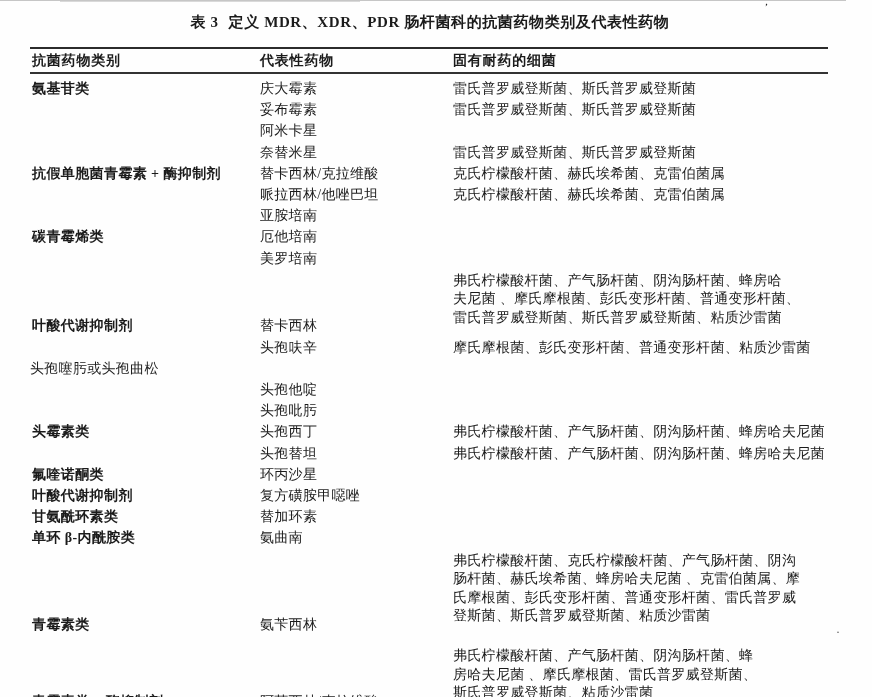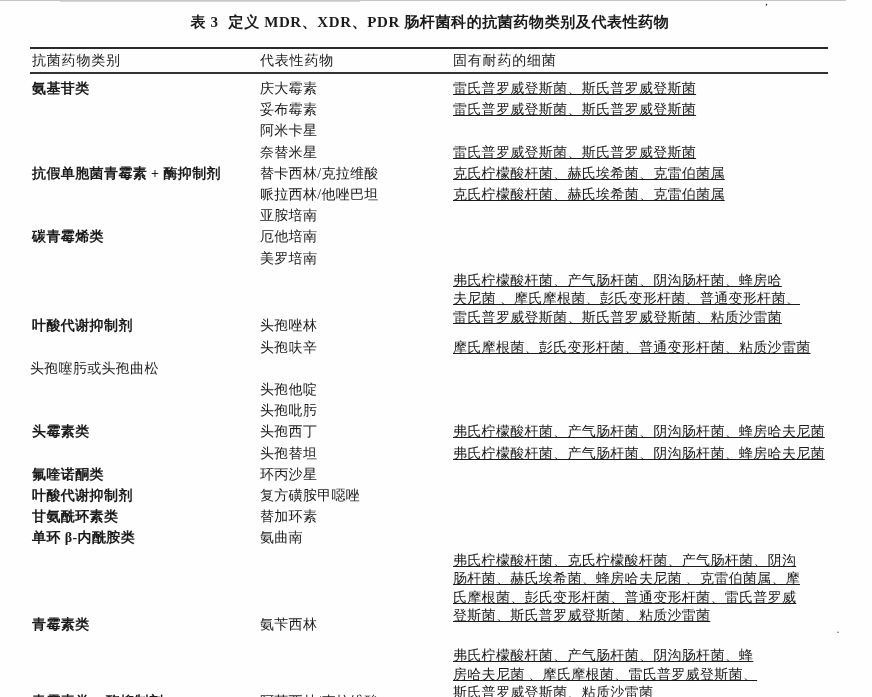--- a/index.html
+++ b/index.html
@@ -25,35 +25,36 @@
   .tablewrap{
     position:absolute;left:30px;top:47px;width:798px;
     font-size:14px;letter-spacing:.3px;
   }
   .thead{
     display:flex;
     border-top:2px solid #2b2b2b;
     border-bottom:2px solid #333333;
     padding:4px 0 4px 0;
     line-height:15px;
+    font-weight:bold;
   }
   .tbody{
     padding-top:4px;
     padding-bottom:5px;
     border-bottom:2px solid #2b2b2b;
   }
   .col-cat{width:230px;flex:0 0 230px;padding-left:2px;box-sizing:border-box;}
   .col-drug{width:193px;flex:0 0 193px;box-sizing:border-box;}
   .col-bact{flex:1 1 auto;box-sizing:border-box;}
 
   .group{margin:0;}
   .group:nth-of-type(11){margin-top:0;}
   .group:nth-of-type(12){margin-top:9px;}
   .row{display:flex;align-items:flex-end;padding:3px 0;line-height:15.2px;}
-  .bact{white-space:pre-line;text-decoration:underline;}
+  .bact{white-space:pre-line;}
   .row .ml{line-height:18.6px;padding-bottom:6px;}
   .cat{font-weight:bold;letter-spacing:.4px;}
   .thead .hc{letter-spacing:.8px;}
 </style>
 </head>
 <body>
 
 <div class="page">
   <div class="scan-top-line"></div>
   <div class="scan-top-line2"></div>
@@ -118,21 +119,21 @@
           </div>
           <div class="row">
             <div class="col-cat"></div>
             <div class="col-drug">美罗培南</div>
             <div class="col-bact bact"></div>
           </div>
         </div>
         <div class="group">
           <div class="row">
             <div class="col-cat cat">叶酸代谢抑制剂</div>
-            <div class="col-drug">头孢唑林</div>
+            <div class="col-drug">替卡西林</div>
             <div class="col-bact bact ml">弗氏柠檬酸杆菌、产气肠杆菌、阴沟肠杆菌、蜂房哈
 夫尼菌 、摩氏摩根菌、彭氏变形杆菌、普通变形杆菌、
 雷氏普罗威登斯菌、斯氏普罗威登斯菌、粘质沙雷菌</div>
           </div>
           <div class="row">
             <div class="col-cat"></div>
             <div class="col-drug">头孢呋辛</div>
             <div class="col-bact bact">摩氏摩根菌、彭氏变形杆菌、普通变形杆菌、粘质沙雷菌</div>
           </div>
         </div>

